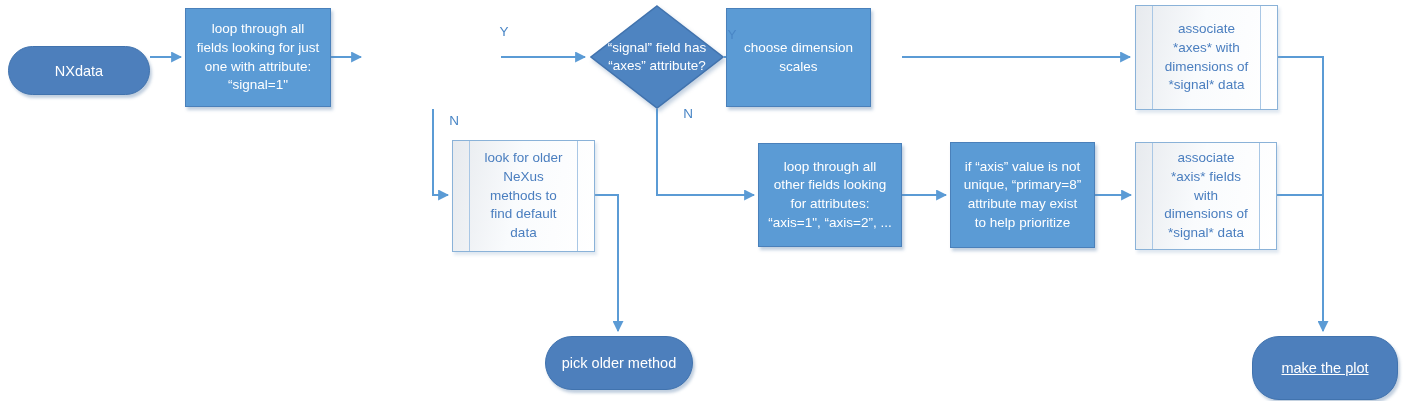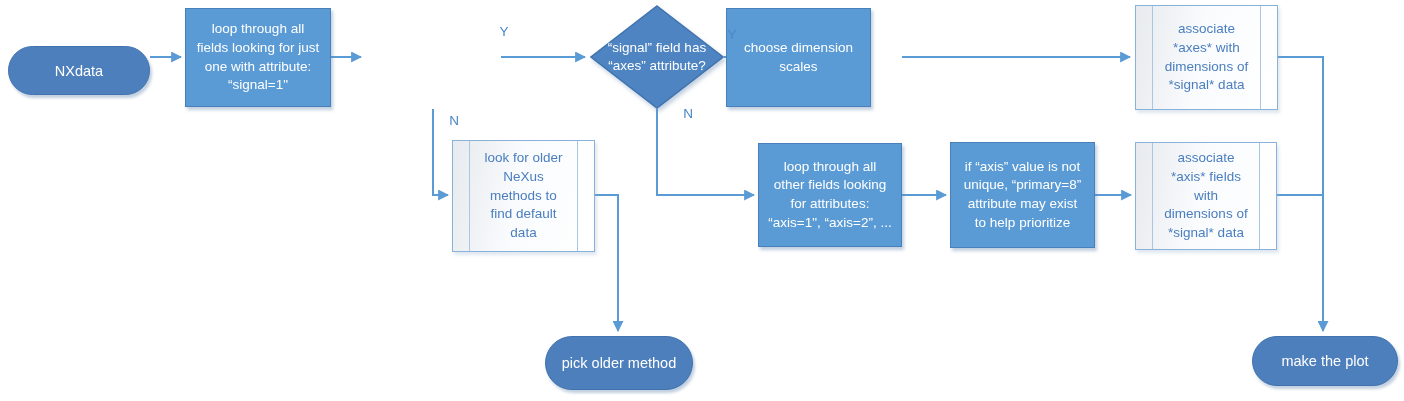--- a/index.html
+++ b/index.html
@@ -183,21 +183,21 @@
 *axis* fields
 with
 dimensions of
 *signal* data</span>
   </div>
 
   <div class="node terminal" style="left:545px;top:336px;width:148px;height:54px;border-radius:27px;">
     <span>pick older method</span>
   </div>
 
-  <div class="node terminal" style="left:1252px;top:336px;width:146px;height:50px;border-radius:27px;">
+  <div class="node terminal" style="left:1252px;top:336px;width:146px;height:64px;border-radius:27px;text-decoration:underline;">
     <span>make the plot</span>
   </div>
 
   <span class="branch-label" style="left:495px;top:24px;">Y</span>
   <span class="branch-label" style="left:445px;top:113px;">N</span>
   <span class="branch-label" style="left:723px;top:27px;">Y</span>
   <span class="branch-label" style="left:679px;top:106px;">N</span>
 
 </div>
 

